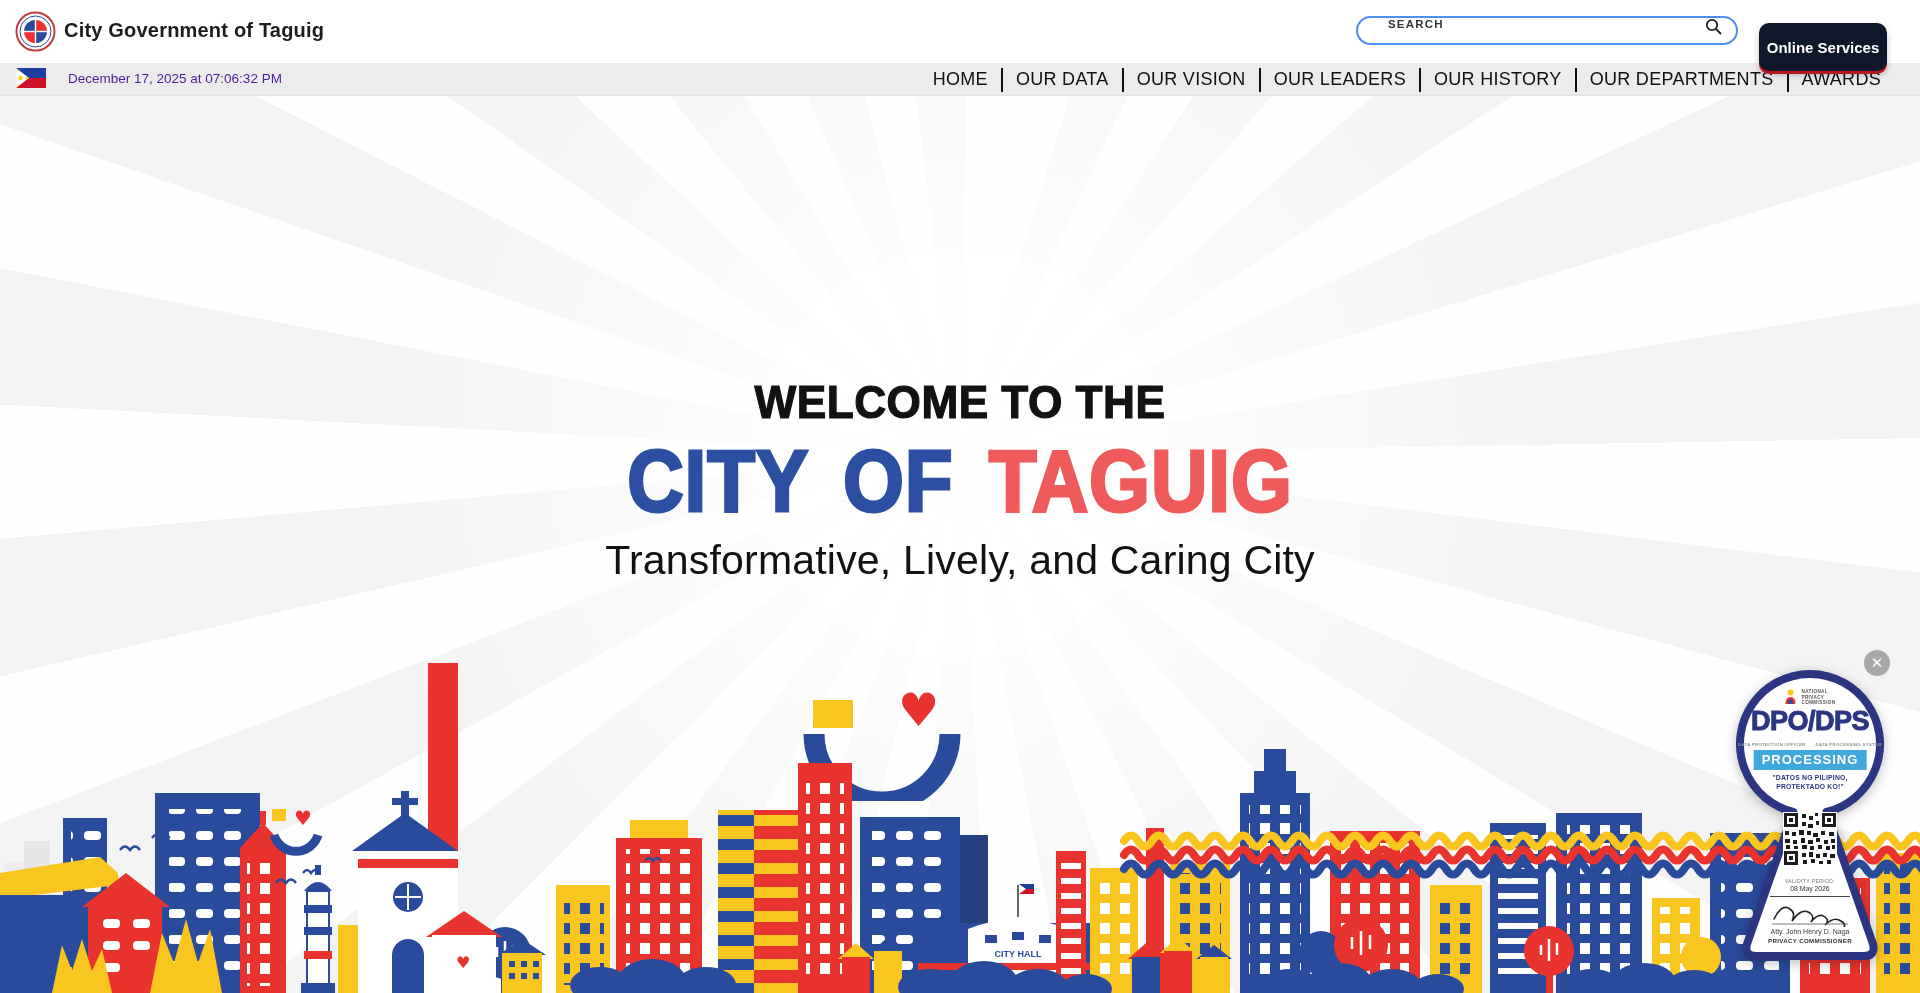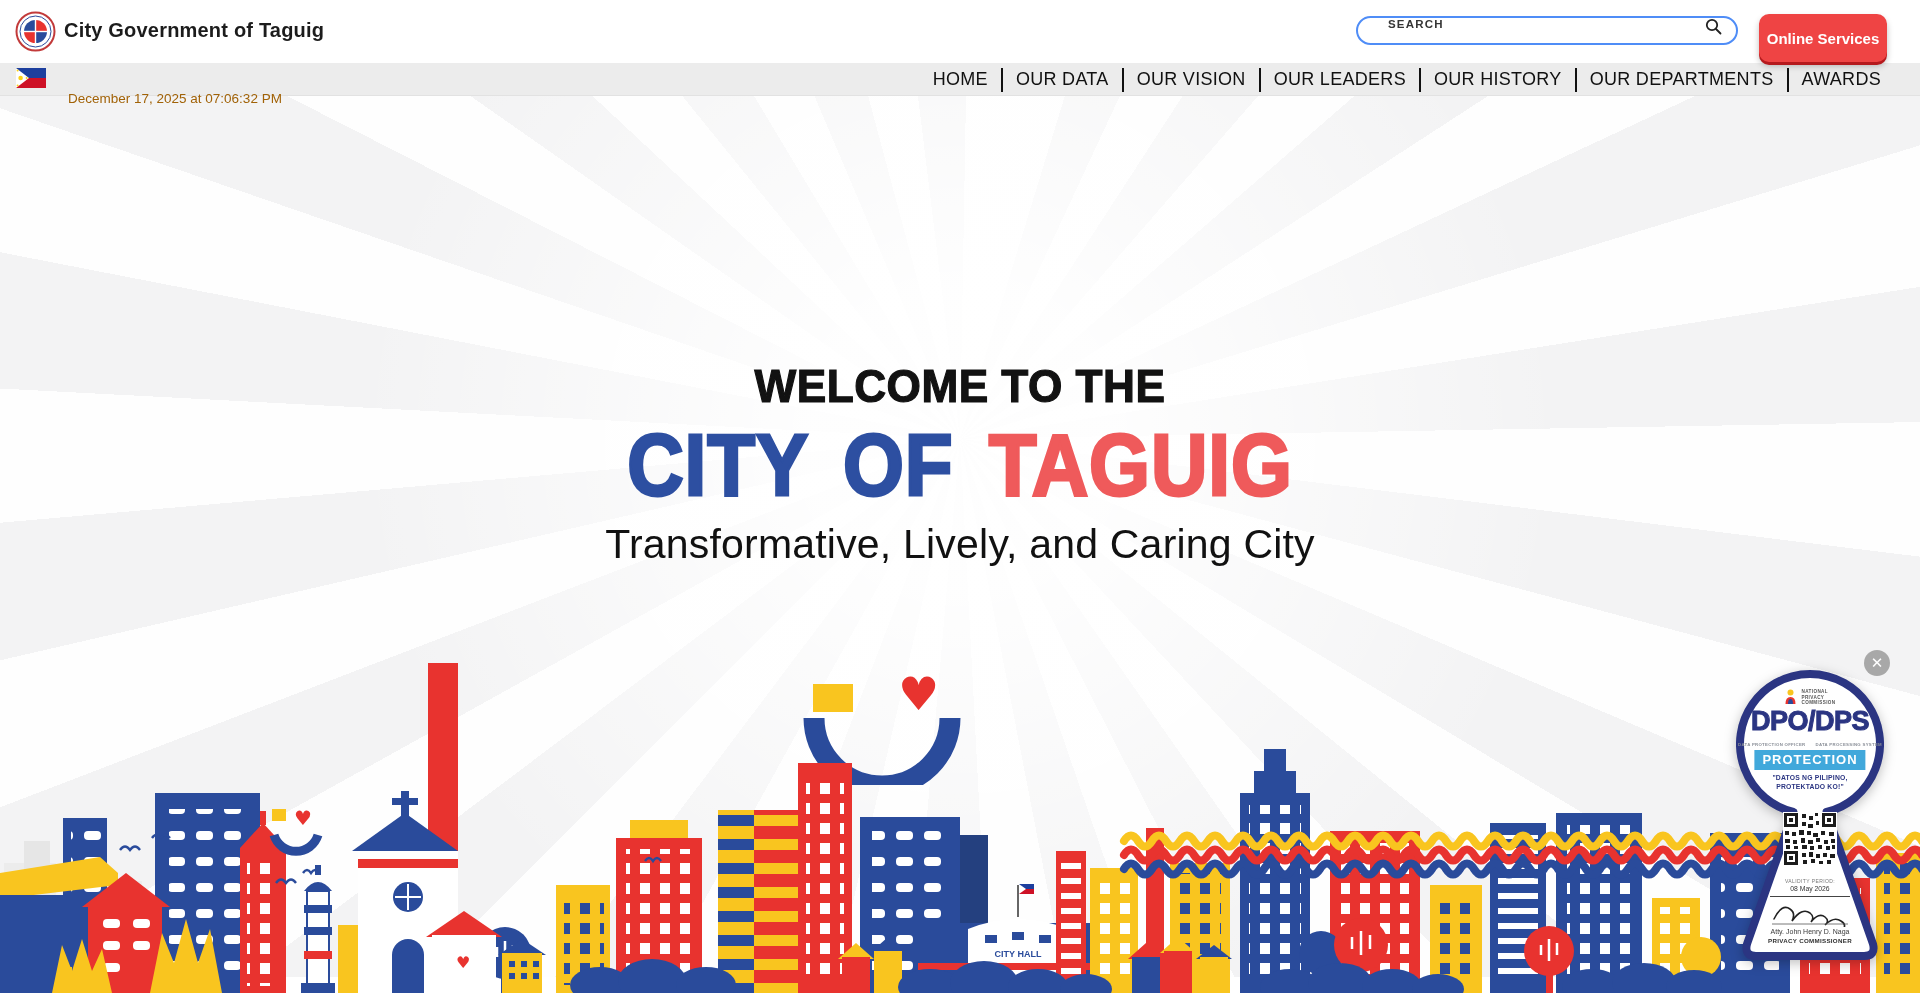--- a/index.html
+++ b/index.html
@@ -9,36 +9,36 @@
   
   .header { position:absolute; left:0; top:0; width:1920px; height:63px; background:#fff; z-index:30;padding-left:48px; }
   .logo { position:absolute; left:15px; top:11px; width:41px; height:41px; }
   .site-title { position:absolute; left:64px; top:19px; font-size:20px; font-weight:bold; color:#1c1c1c; letter-spacing:.2px; }
   .search-wrap { position:absolute; left:1356px; top:16px; width:382px; height:29px; border:2px solid #4f8df7;
     border-radius:15px; background:#fff; display:flex; align-items:flex-start; }
   .search-input { flex:1; border:none; outline:none; background:transparent; padding-left:30px;
     font-size:11.5px; font-weight:bold; letter-spacing:1.2px; color:#222; font-family:"Liberation Sans",sans-serif; }
   .search-input::placeholder { color:#2b2b2b; opacity:.95; }
   .search-icon { width:17px; height:17px; margin-right:14px; cursor:pointer; flex:0 0 auto; }
-  .btn-online { position:absolute; left:1759px; top:14px; width:128px; height:48px; background:#ef4444; border:none;
+  .btn-online { position:absolute; left:1759px; top:23px; width:128px; height:48px; background:#0f172a; border:none;
     border-radius:10px; color:#fff; font-weight:bold; font-size:15px; line-height:17px; cursor:pointer;
     font-family:"Liberation Sans",sans-serif; box-shadow:0 3px 0 #b5191d, 0 4px 6px rgba(0,0,0,.25); }
 
   
   .topbar { position:absolute; left:0; top:63px; width:1920px; height:33px; background:#ececec; z-index:29;
     display:flex; align-items:center; border-bottom:1px solid #e2e2e2; }
   .flag { position:absolute; left:16px; top:5px; width:30px; height:20px; }
-  .datetime { position:absolute; left:68px; top:8px; font-size:13.5px; color:#a16207;margin-top:20px; }
+  .datetime { position:absolute; left:68px; top:8px; font-size:13.5px; color:#4c1d95; }
   .nav { position:absolute; right:26px; top:0; height:33px; display:flex; align-items:center; }
   .nav a { display:block; padding:0 13px; font-size:18px; font-weight:normal; color:#111; text-decoration:none;
     letter-spacing:.3px; cursor:pointer; white-space:nowrap; }
   .nav .sep { width:2px; height:24px; background:#111; }
 
   
-  .hero { position:absolute; left:0; top:80px; width:1920px; height:897px;
+  .hero { position:absolute; left:0; top:96px; width:1920px; height:897px;
     background:
       radial-gradient(circle at 50% 40%, rgba(255,255,255,.9) 0 14%, rgba(255,255,255,0) 55%),
       repeating-conic-gradient(from 9deg at 50% 40%, #fefefe 0deg 8deg, #f3f3f4 8deg 16deg);
     z-index:1; }
   .hero-text { position:absolute; left:0; top:278px; width:1920px; text-align:center; z-index:5; }
   .h-welcome { font-size:47px; font-weight:bold; color:#121212; -webkit-text-stroke:1.2px #121212;
     transform:scaleX(.94); letter-spacing:.5px; }
   .h-city { margin-top:2px; font-size:87px; font-weight:bold; transform:scaleX(.9); letter-spacing:1px; word-spacing:14px; }
   .h-city .blue { color:#2d4fa1; -webkit-text-stroke:3px #2d4fa1; }
   .h-city .red  { color:#ef5a5b; -webkit-text-stroke:3px #ef5a5b; }
@@ -413,21 +413,21 @@
         <div>NATIONAL</div>
         <div>PRIVACY</div>
         <div>COMMISSION</div>
       </div>
     </div>
     <div class="dpo-title">DPO/DPS</div>
     <div class="dpo-subs">
       <span>DATA PROTECTION OFFICER</span>
       <span>DATA PROCESSING SYSTEM</span>
     </div>
-    <div class="registered">PROTECTION</div>
+    <div class="registered">PROCESSING</div>
     <div class="motto">
       <div>"DATOS NG PILIPINO,</div>
       <div>PROTEKTADO KO!"</div>
     </div>
     <svg class="qr" width="54" height="54" viewBox="0 0 54 54">
       <rect width="54" height="54" fill="#fff"></rect>
       <g fill="#1c1c1c">
         <rect x="1" y="1" width="14" height="14"></rect>
           <rect x="39" y="1" width="14" height="14"></rect>
           <rect x="1" y="39" width="14" height="14"></rect>

